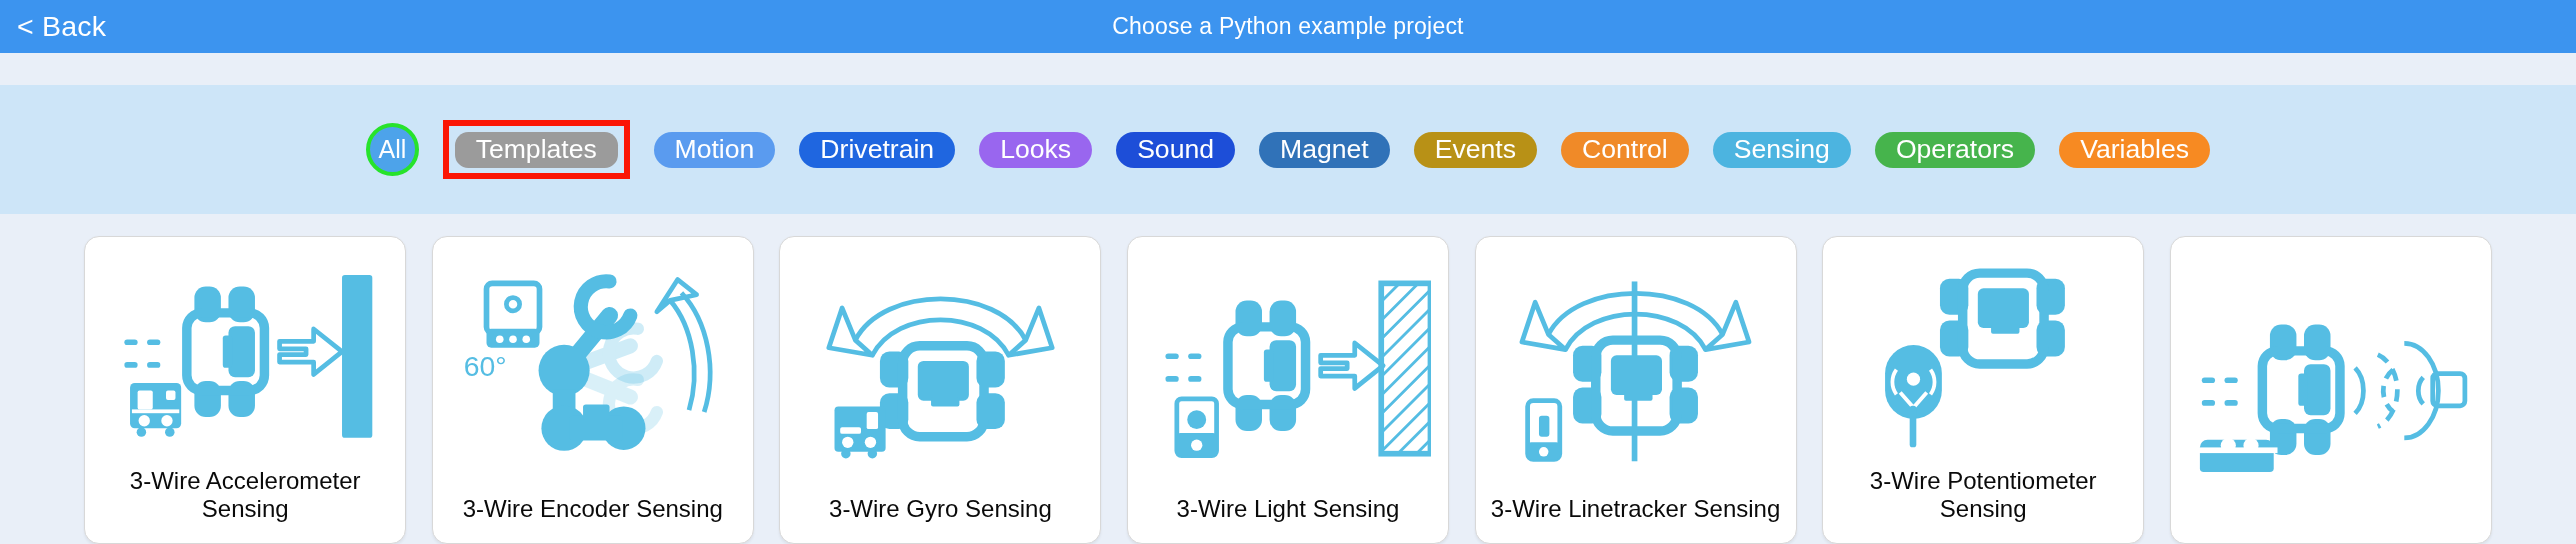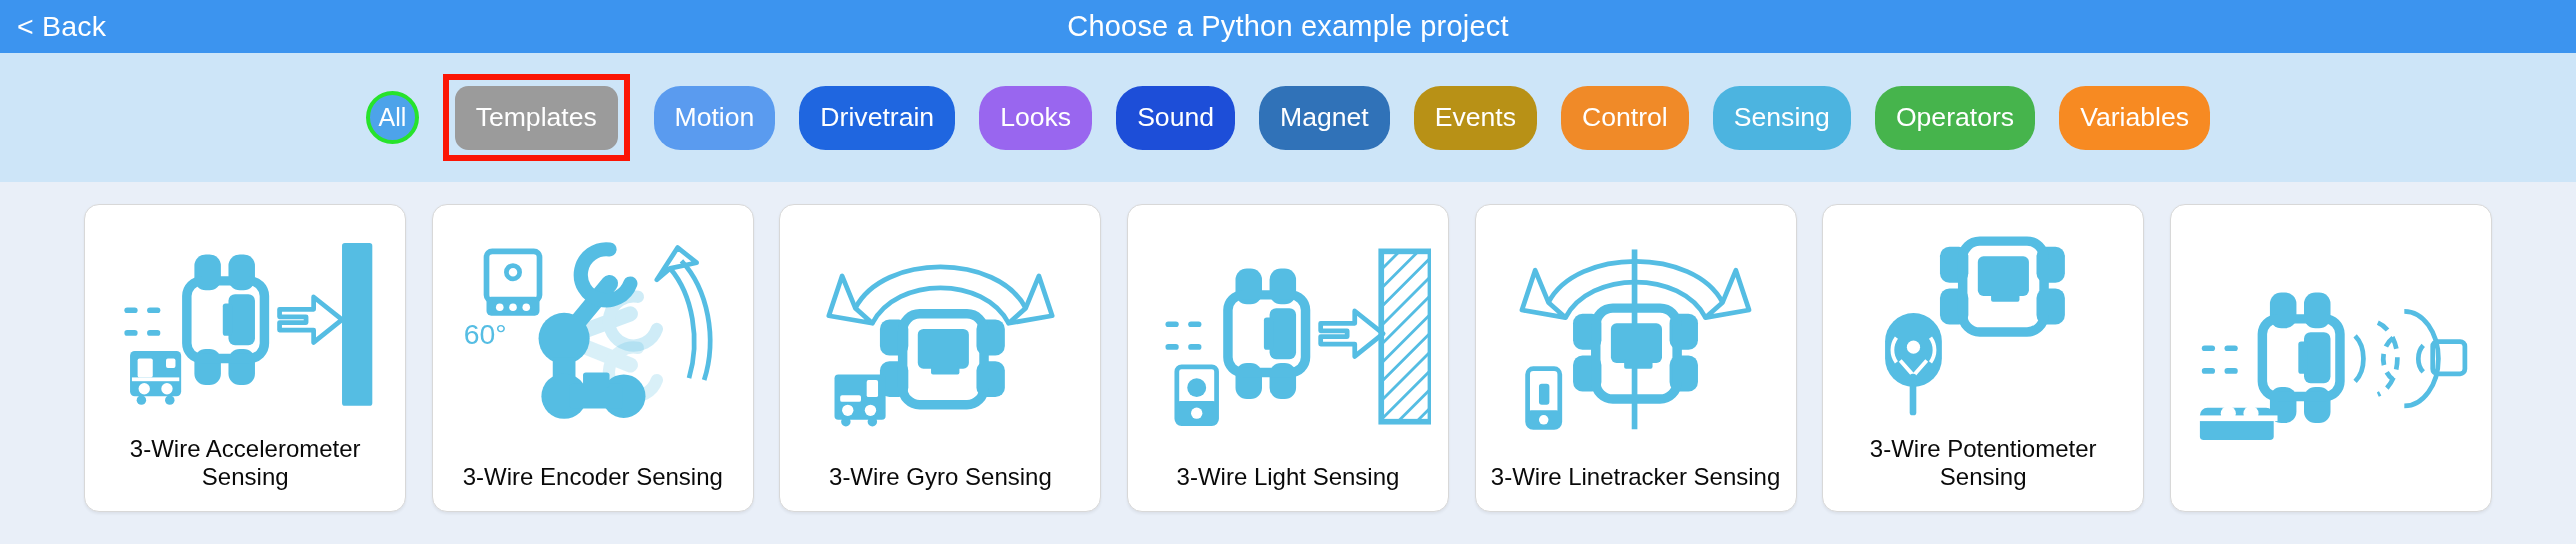--- a/index.html
+++ b/index.html
@@ -24,36 +24,37 @@
     font-size: 28.5px;
     letter-spacing: 0.2px;
     white-space: nowrap;
     cursor: pointer;
     padding: 3.8px 7.6px;
   }
   .header-title {
     width: 100%;
     text-align: center;
     color: #ffffff;
-    font-size: 29px;
+    font-size: 23px;
     letter-spacing: 0.2px;
   }
 
   
   .filter-bar {
     width: 2576px; height: 129px;
     background: #cde5f8;
     display: flex;
     align-items: center;
     justify-content: center;
     gap: 24px;
     position: relative;
+    margin-top: 32px;
   }
   .pill {
-    height: 64px;
+    height: 36px;
     border-radius: 26.6px;
     display: flex; align-items: center; justify-content: center;
     padding: 0 21px;
     color: #ffffff;
     font-size: 26.6px;
     white-space: nowrap;
     cursor: pointer;
     user-select: none;
   }
   .pill-all {

